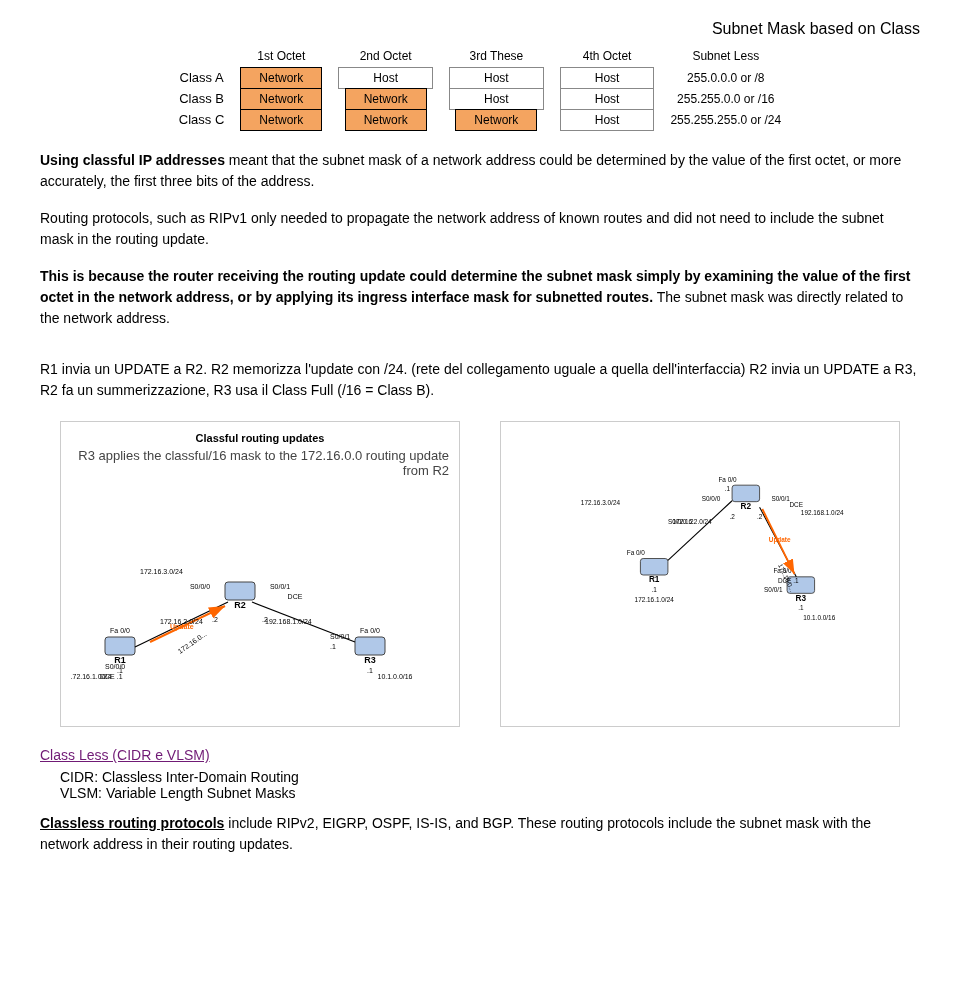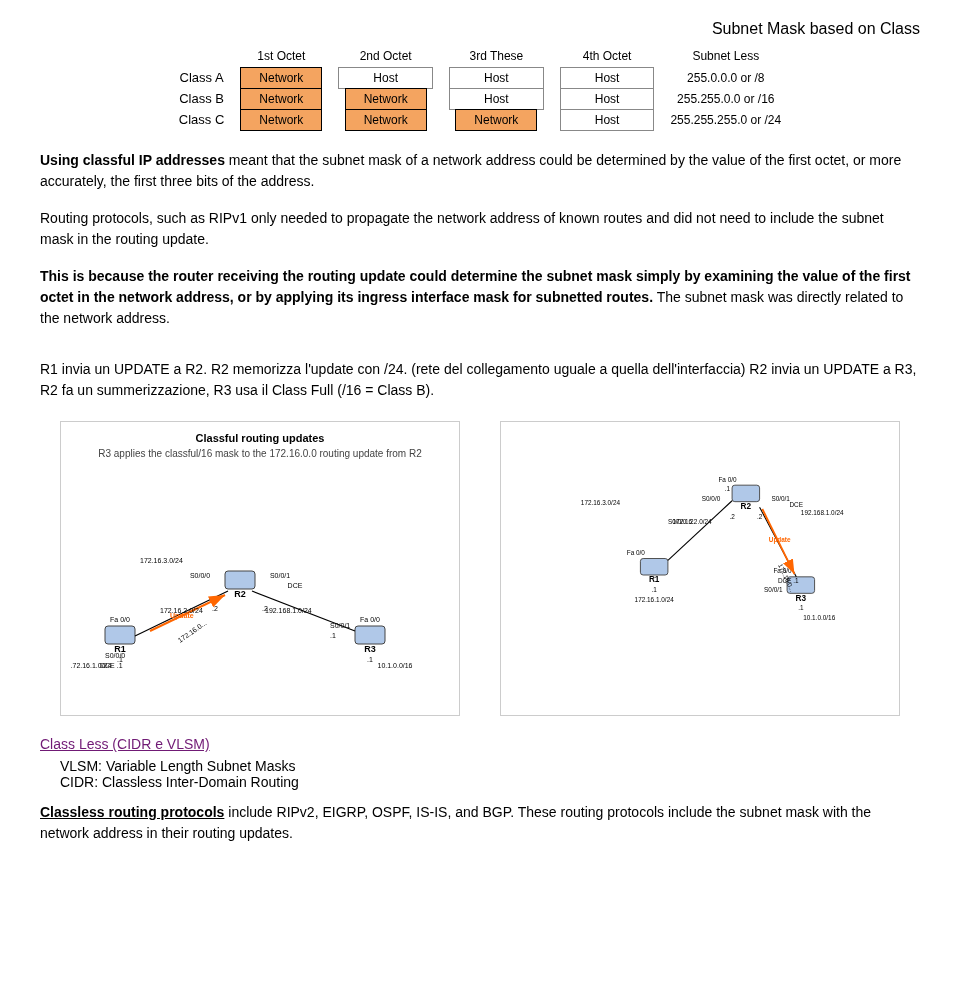--- a/index.html
+++ b/index.html
@@ -86,23 +86,23 @@
       position: relative;
       background: #fff;
     }
     .diagram-title {
       text-align: center;
       font-size: 11px;
       font-weight: bold;
       margin-bottom: 4px;
     }
     .diagram-subtitle {
-      text-align: center;
-      font-size: 10px;
-      margin-bottom: 24px;
+      text-align: right;
+      font-size: 13px;
+      margin-bottom: 16px;
       color: #444;
     }
 
     
     .diagram-svg {
       width: 100%;
       height: 220px;
     }
 
     
@@ -309,19 +309,19 @@
 
       <text x="145" y="100" font-size="7">S0/0/0 .2</text>
       <text x="265" y="165" font-size="7">DCE .1</text>
     </svg>
   </div>
 </div>
 
 <div class="classless-section">
   <div class="classless-title">Class Less (CIDR e VLSM)</div>
   <div class="classless-list">
+    <div>CIDR: Classless Inter-Domain Routing</div>
     <div>VLSM: Variable Length Subnet Masks</div>
-    <div>CIDR: Classless Inter-Domain Routing</div>
   </div>
   <div class="content-block">
     <span class="classless-bold">Classless routing protocols</span><span> include RIPv2, EIGRP, OSPF, IS-IS, and BGP. These routing protocols include the subnet mask with the network address in their routing updates.</span>
   </div>
 </div>
 
 </body></html>

